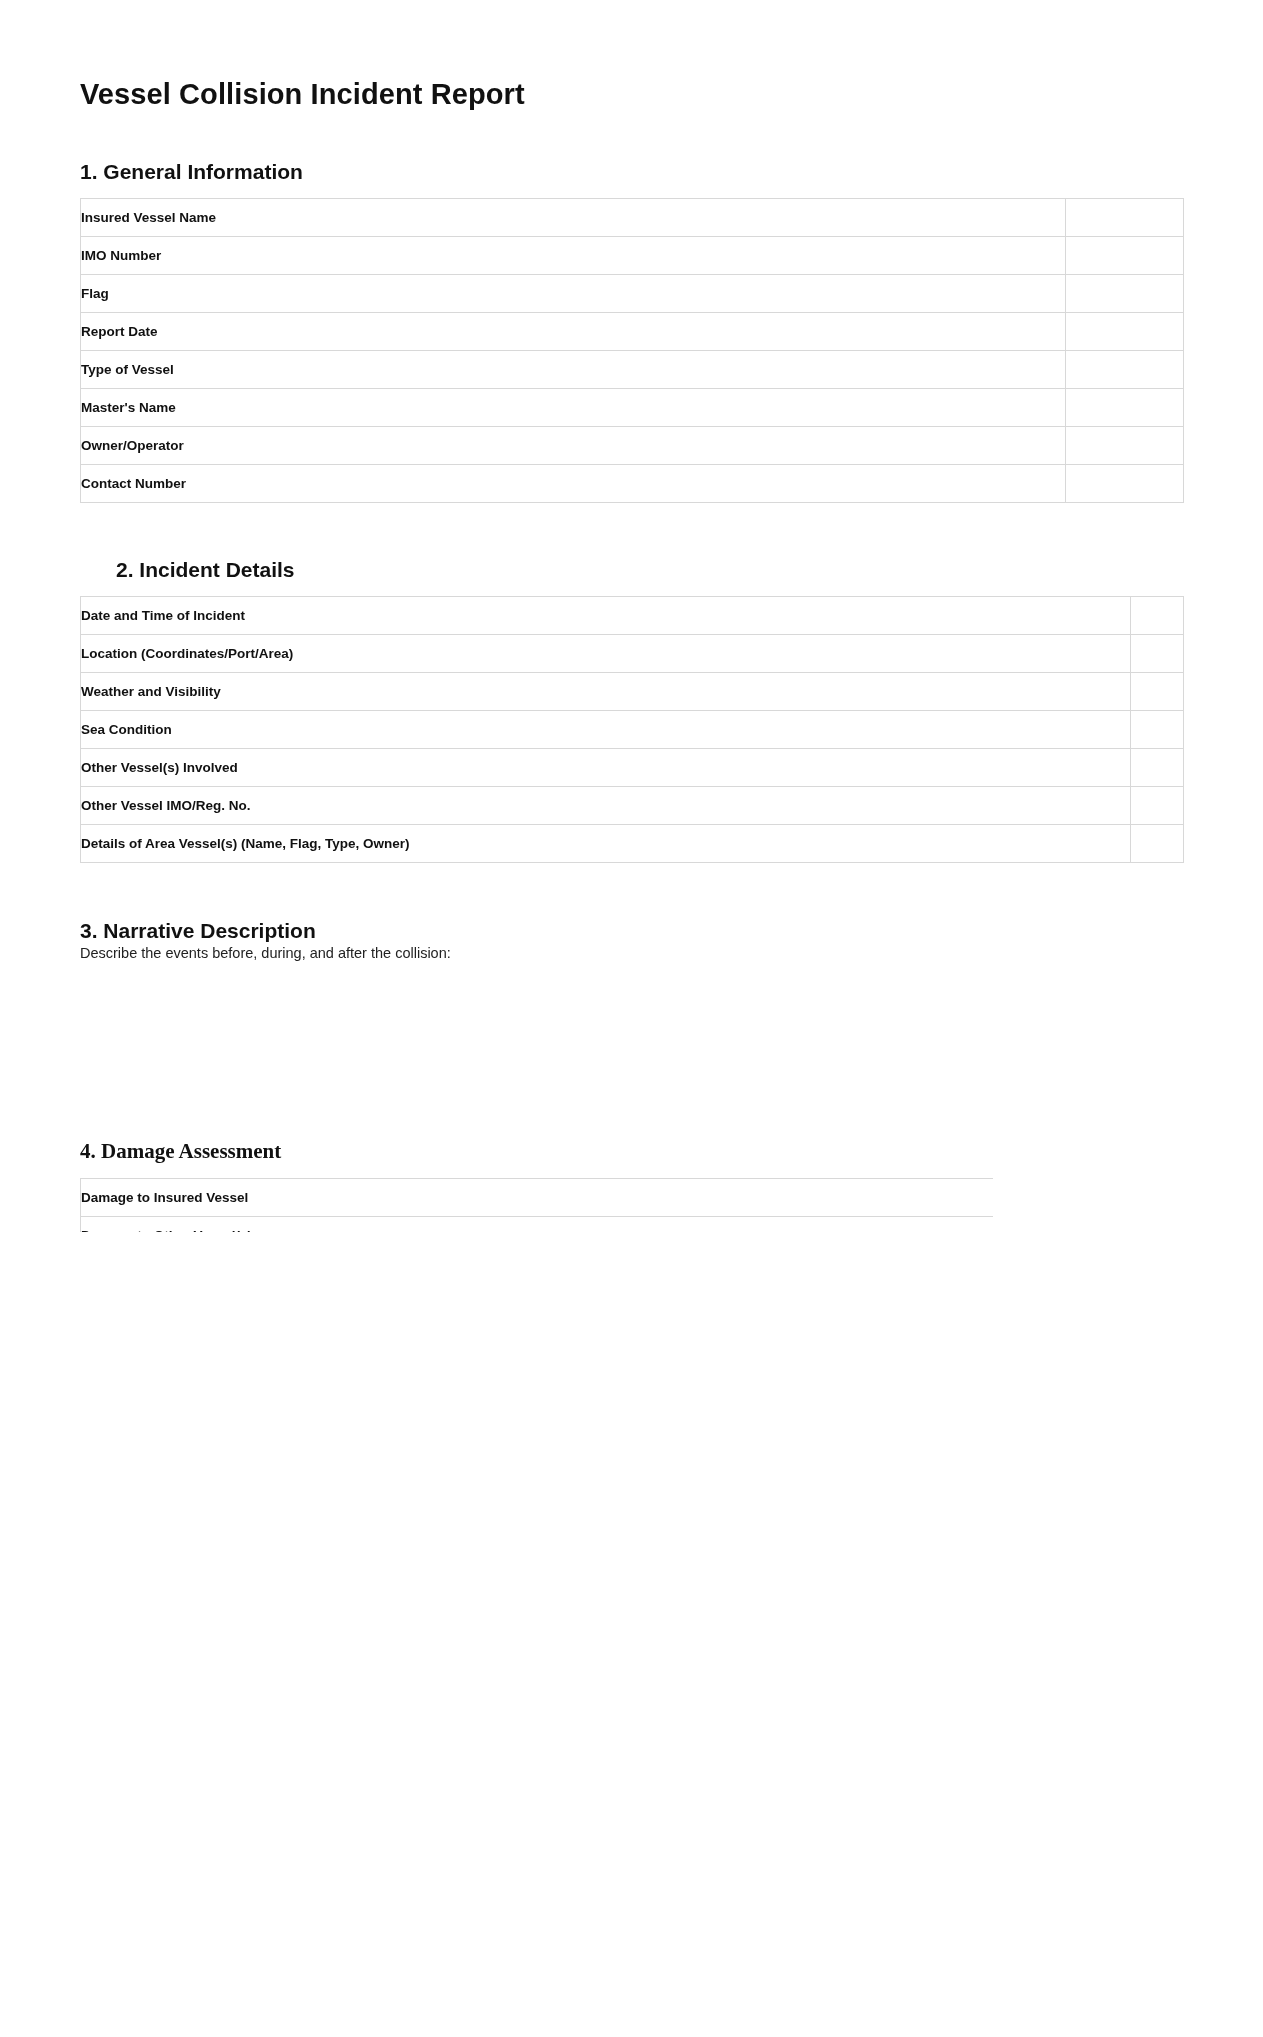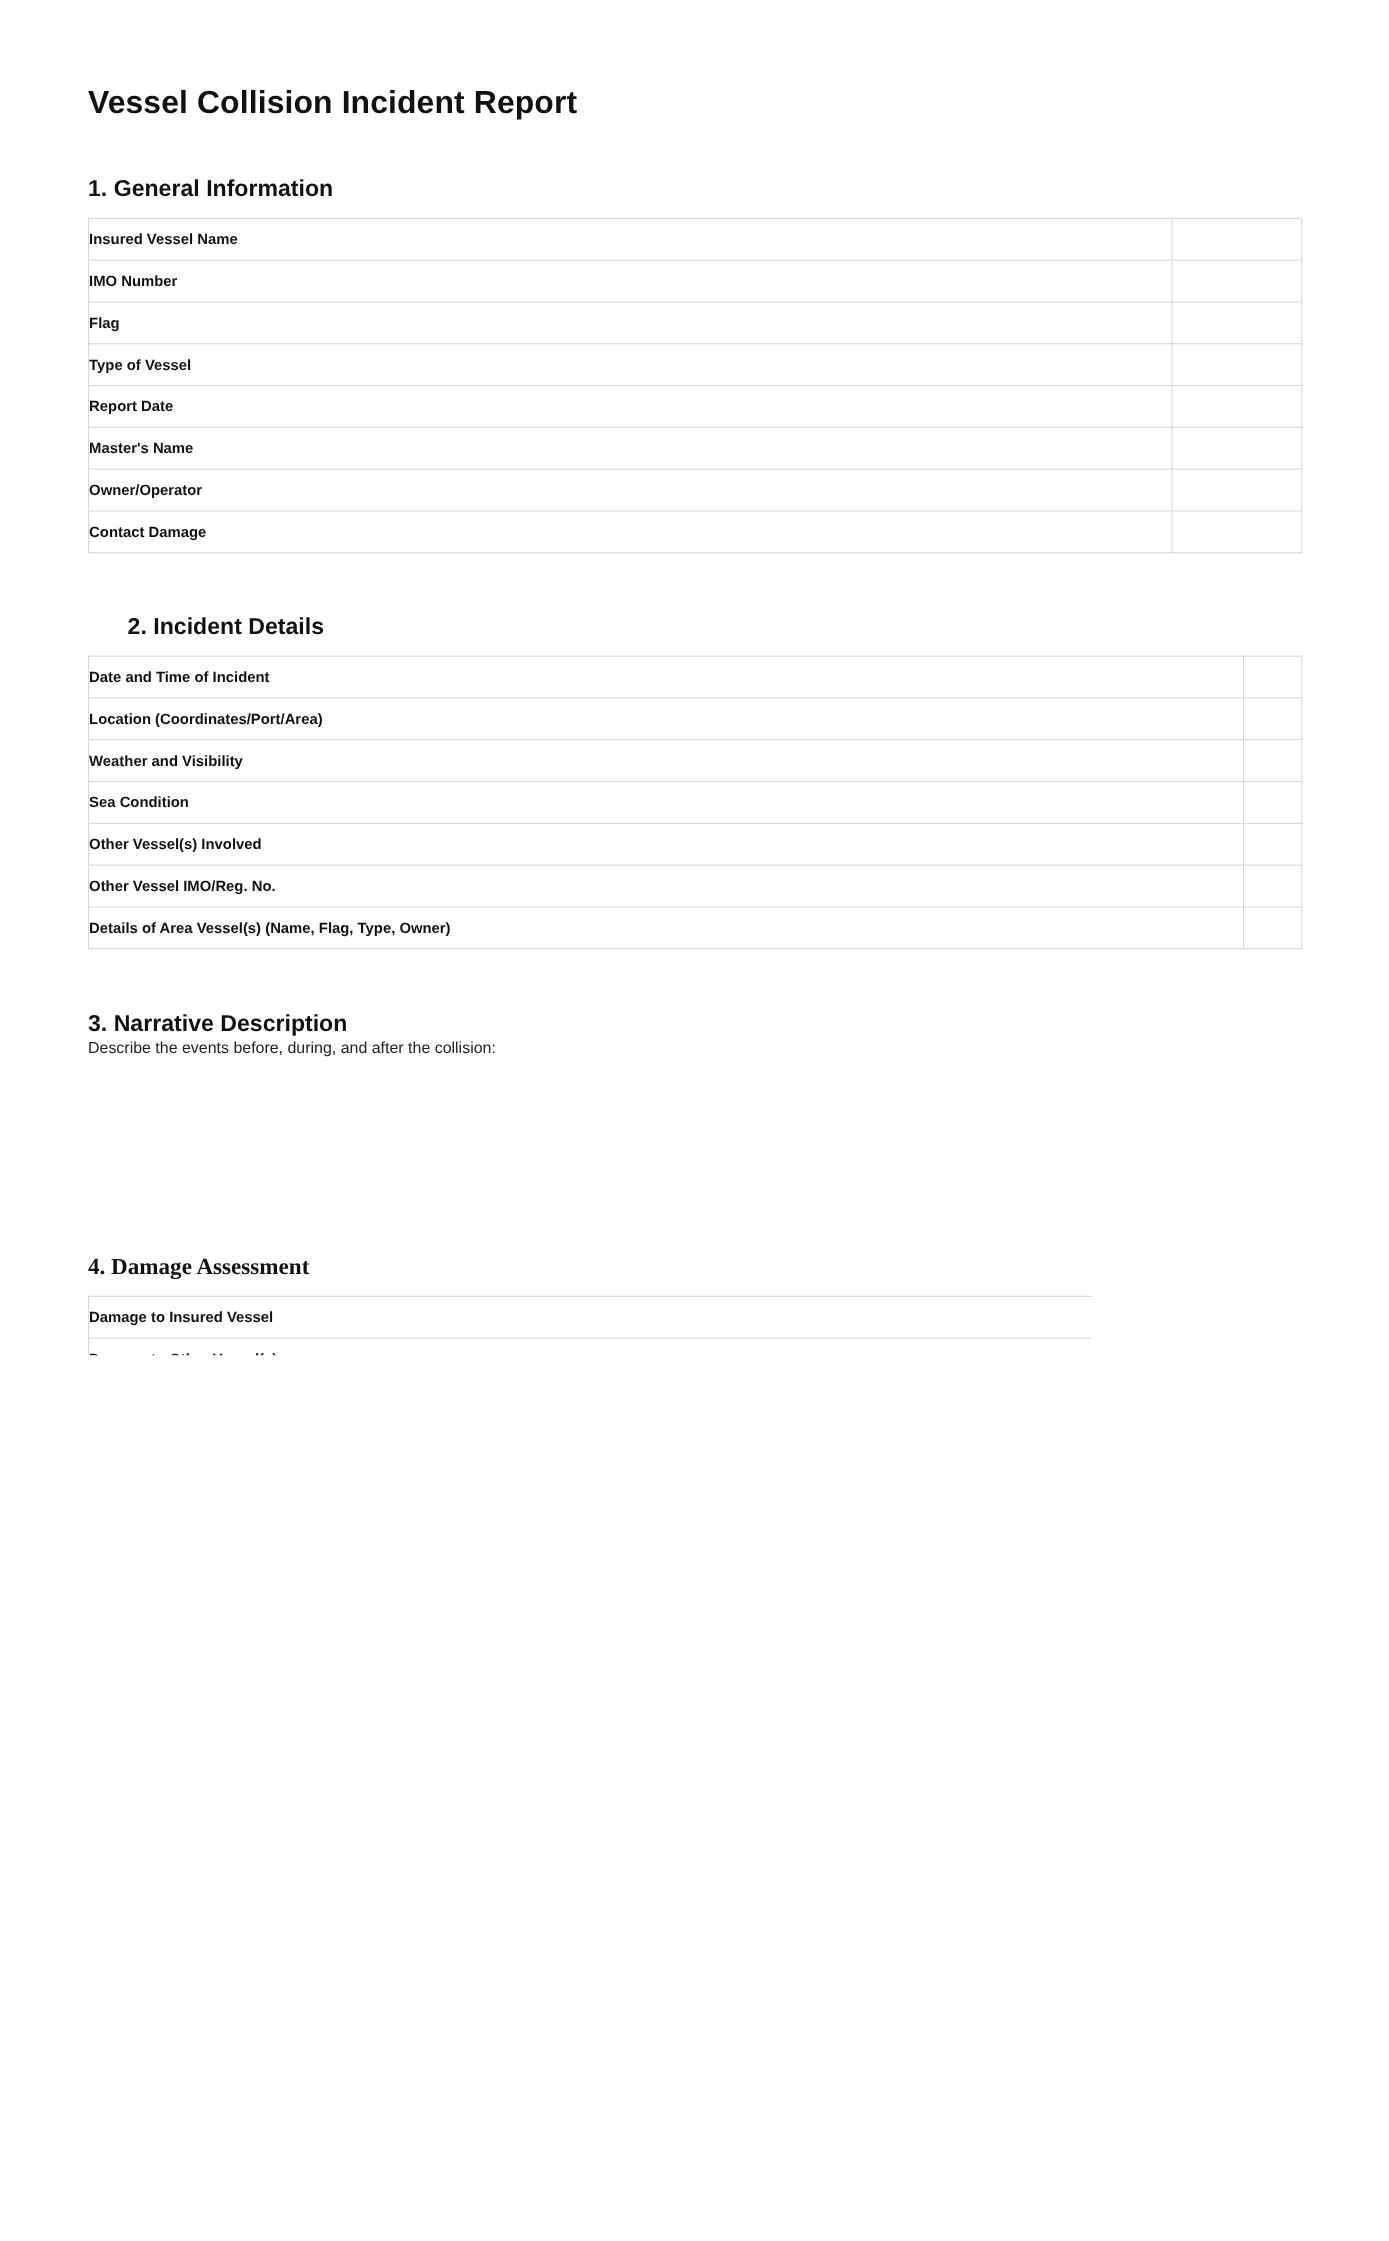--- a/index.html
+++ b/index.html
@@ -105,37 +105,37 @@
       </tr>
       <tr>
         <td>IMO Number</td>
         <td class="value-cell"></td>
       </tr>
       <tr>
         <td>Flag</td>
         <td class="value-cell"></td>
       </tr>
       <tr>
+        <td>Report Date</td>
+        <td class="value-cell"></td>
+      </tr>
+      <tr>
         <td>Type of Vessel</td>
         <td class="value-cell"></td>
       </tr>
       <tr>
-        <td>Report Date</td>
-        <td class="value-cell"></td>
-      </tr>
-      <tr>
         <td>Master's Name</td>
         <td class="value-cell"></td>
       </tr>
       <tr>
         <td>Owner/Operator</td>
         <td class="value-cell"></td>
       </tr>
       <tr>
-        <td>Contact Damage</td>
+        <td>Contact Number</td>
         <td class="value-cell"></td>
       </tr>
     </tbody>
   </table>
 
   <h2 class="section-heading sec2-heading">2. Incident Details</h2>
 
   <table class="form-table t-incident">
     <colgroup>
         <col class="label-col">

